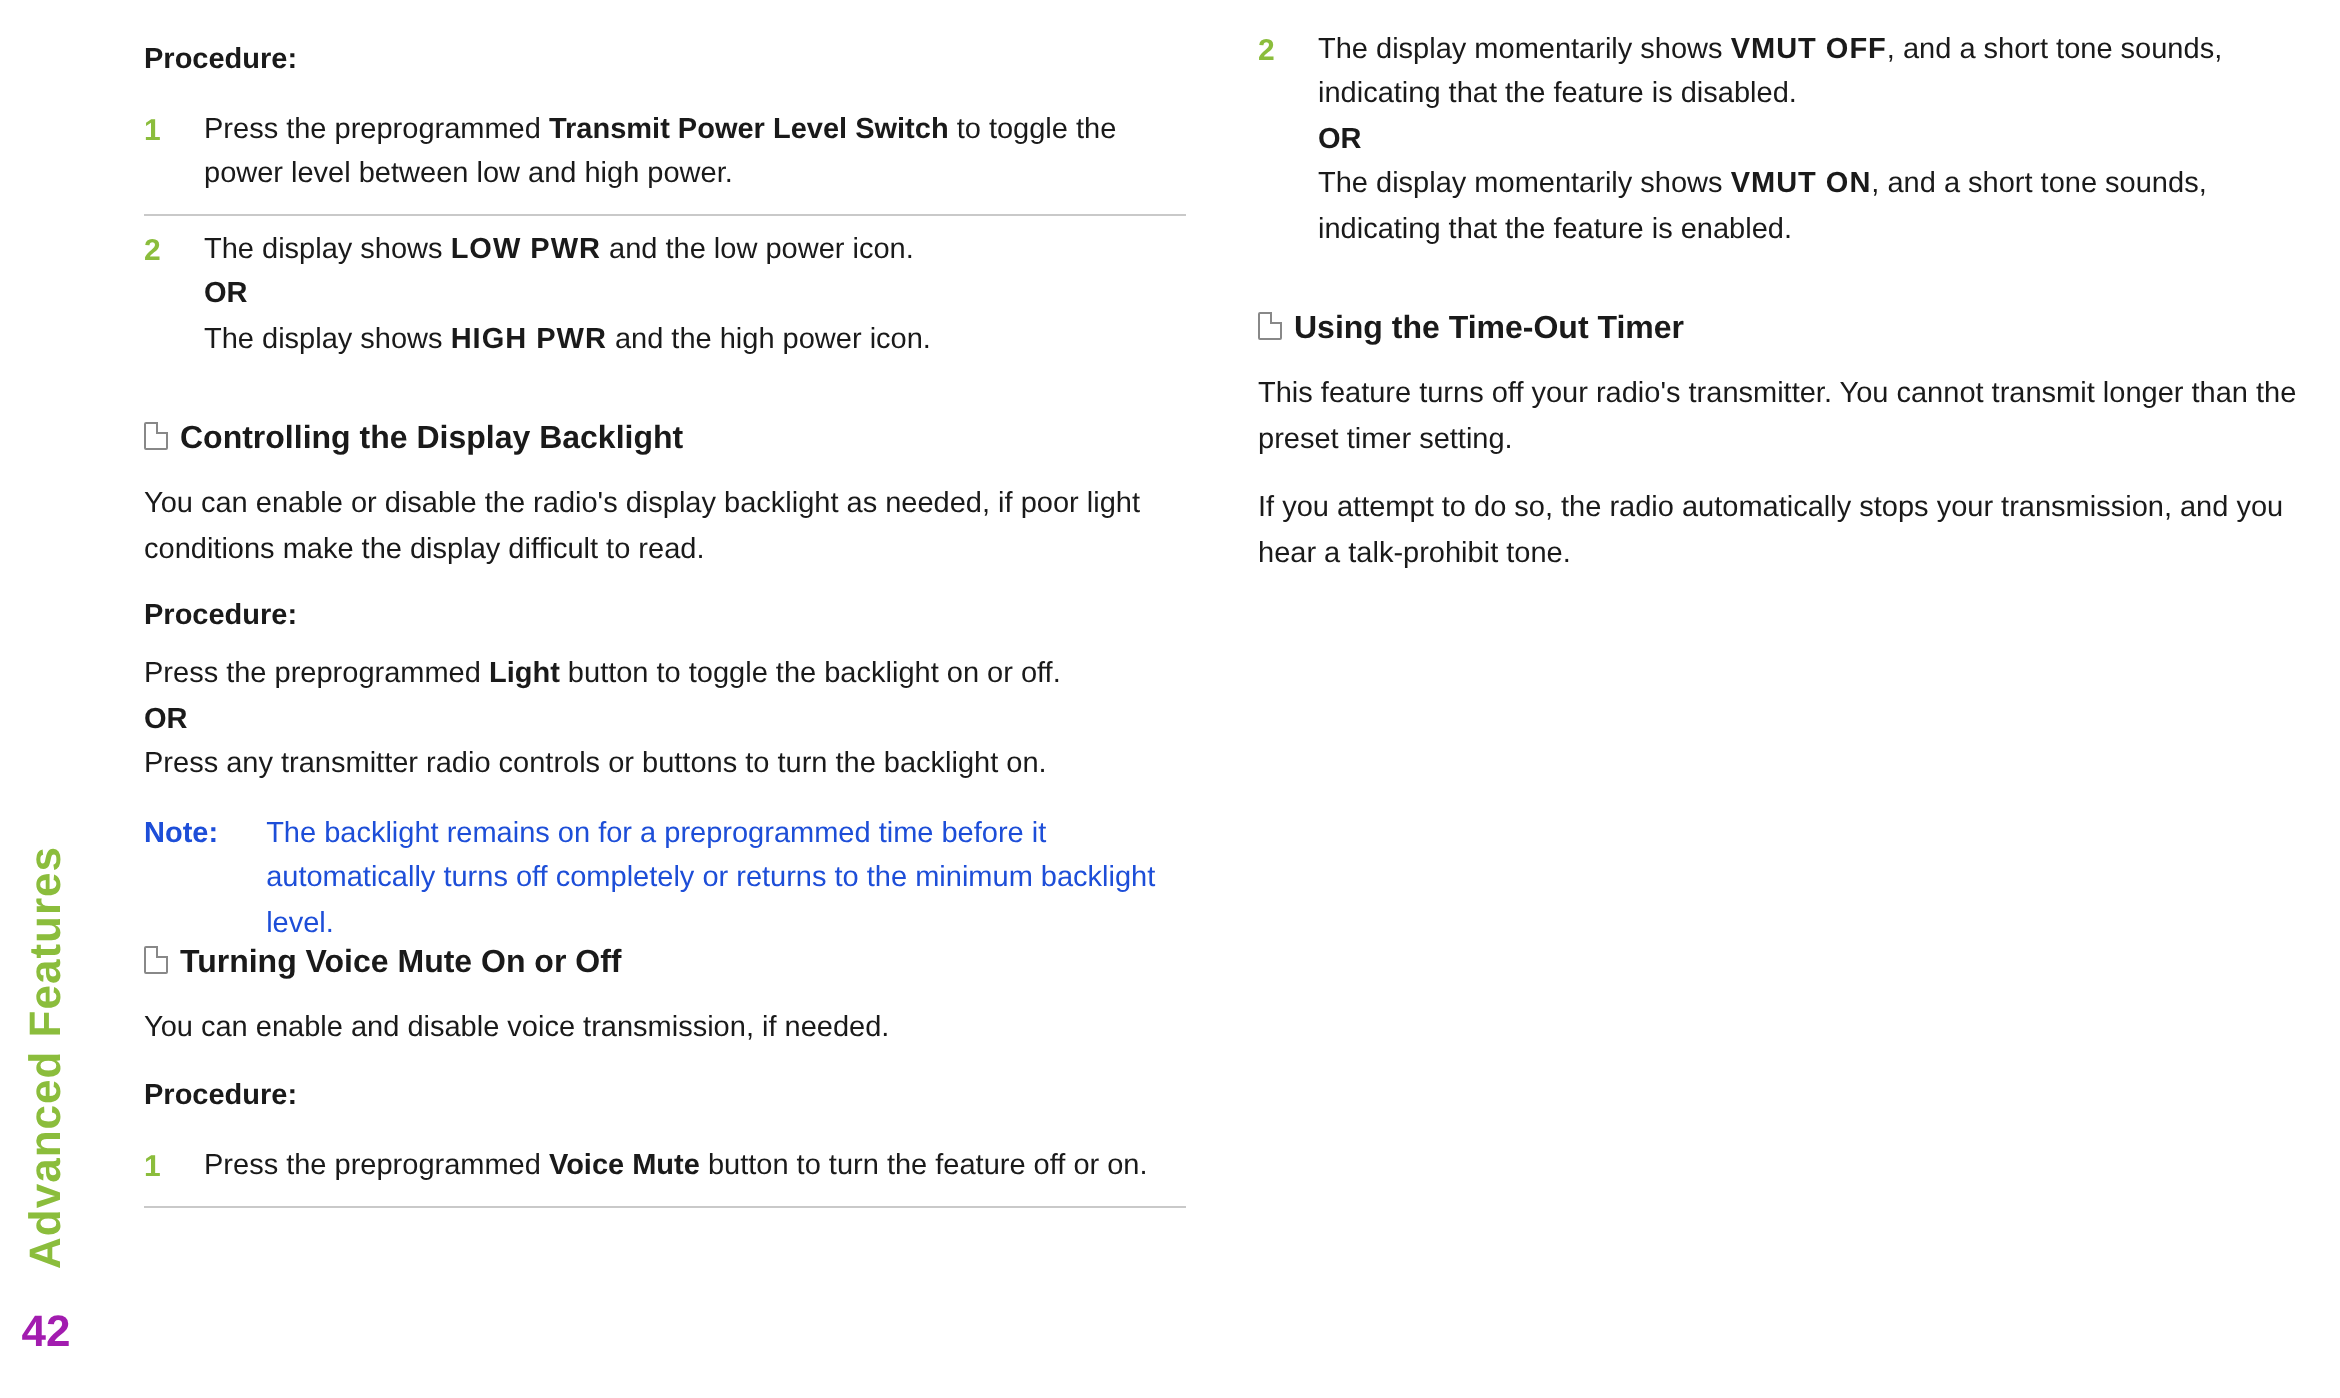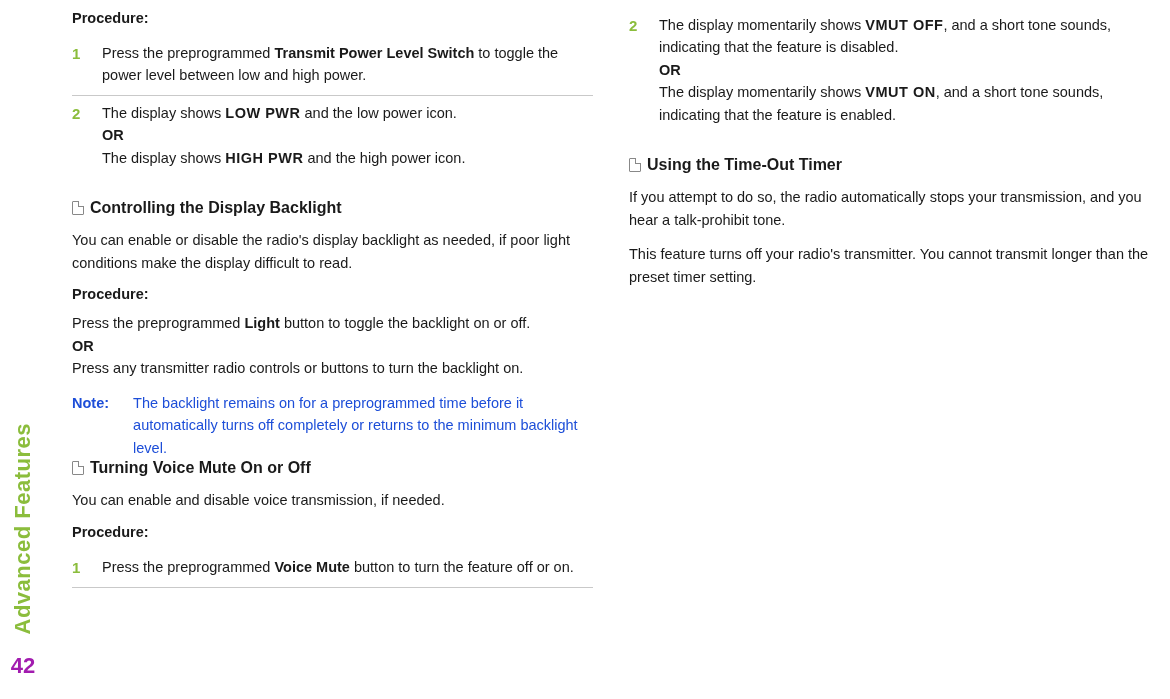--- a/index.html
+++ b/index.html
@@ -42,30 +42,29 @@
       column-count: 2;
       column-gap: 36px;
       column-fill: auto;
       height: 640px;
     }
     .heading-procedure {
       font-size: 14.5px;
       font-weight: bold;
       color: #1a1a1a;
       margin-bottom: 10px;
-      margin-top: 2px;
+      margin-top: 14px;
     }
     .heading-section {
       font-size: 16px;
       font-weight: bold;
       color: #1a1a1a;
       margin-top: 22px;
       margin-bottom: 12px;
       display: flex;
-      align-items: center;
       gap: 6px;
     }
     .doc-icon {
       display: inline-block;
       width: 12px;
       height: 14px;
       border: 1.2px solid #888;
       border-radius: 1px;
       position: relative;
       flex-shrink: 0;
@@ -197,16 +196,16 @@
       <span class="bold">OR</span><br>
       <span>The display momentarily shows </span><span class="disp">VMUT ON</span><span>, and a short tone sounds, indicating that the feature is enabled.</span>
     </span>
   </div>
 
   <div class="heading-section avoid-break">
     <span class="doc-icon"></span>
     <span>Using the Time-Out Timer</span>
   </div>
 
+  <div class="body-text">This feature turns off your radio's transmitter. You cannot transmit longer than the preset timer setting.</div>
   <div class="body-text">If you attempt to do so, the radio automatically stops your transmission, and you hear a talk-prohibit tone.</div>
-  <div class="body-text">This feature turns off your radio's transmitter. You cannot transmit longer than the preset timer setting.</div>
 
 </div>
 
 </body></html>

